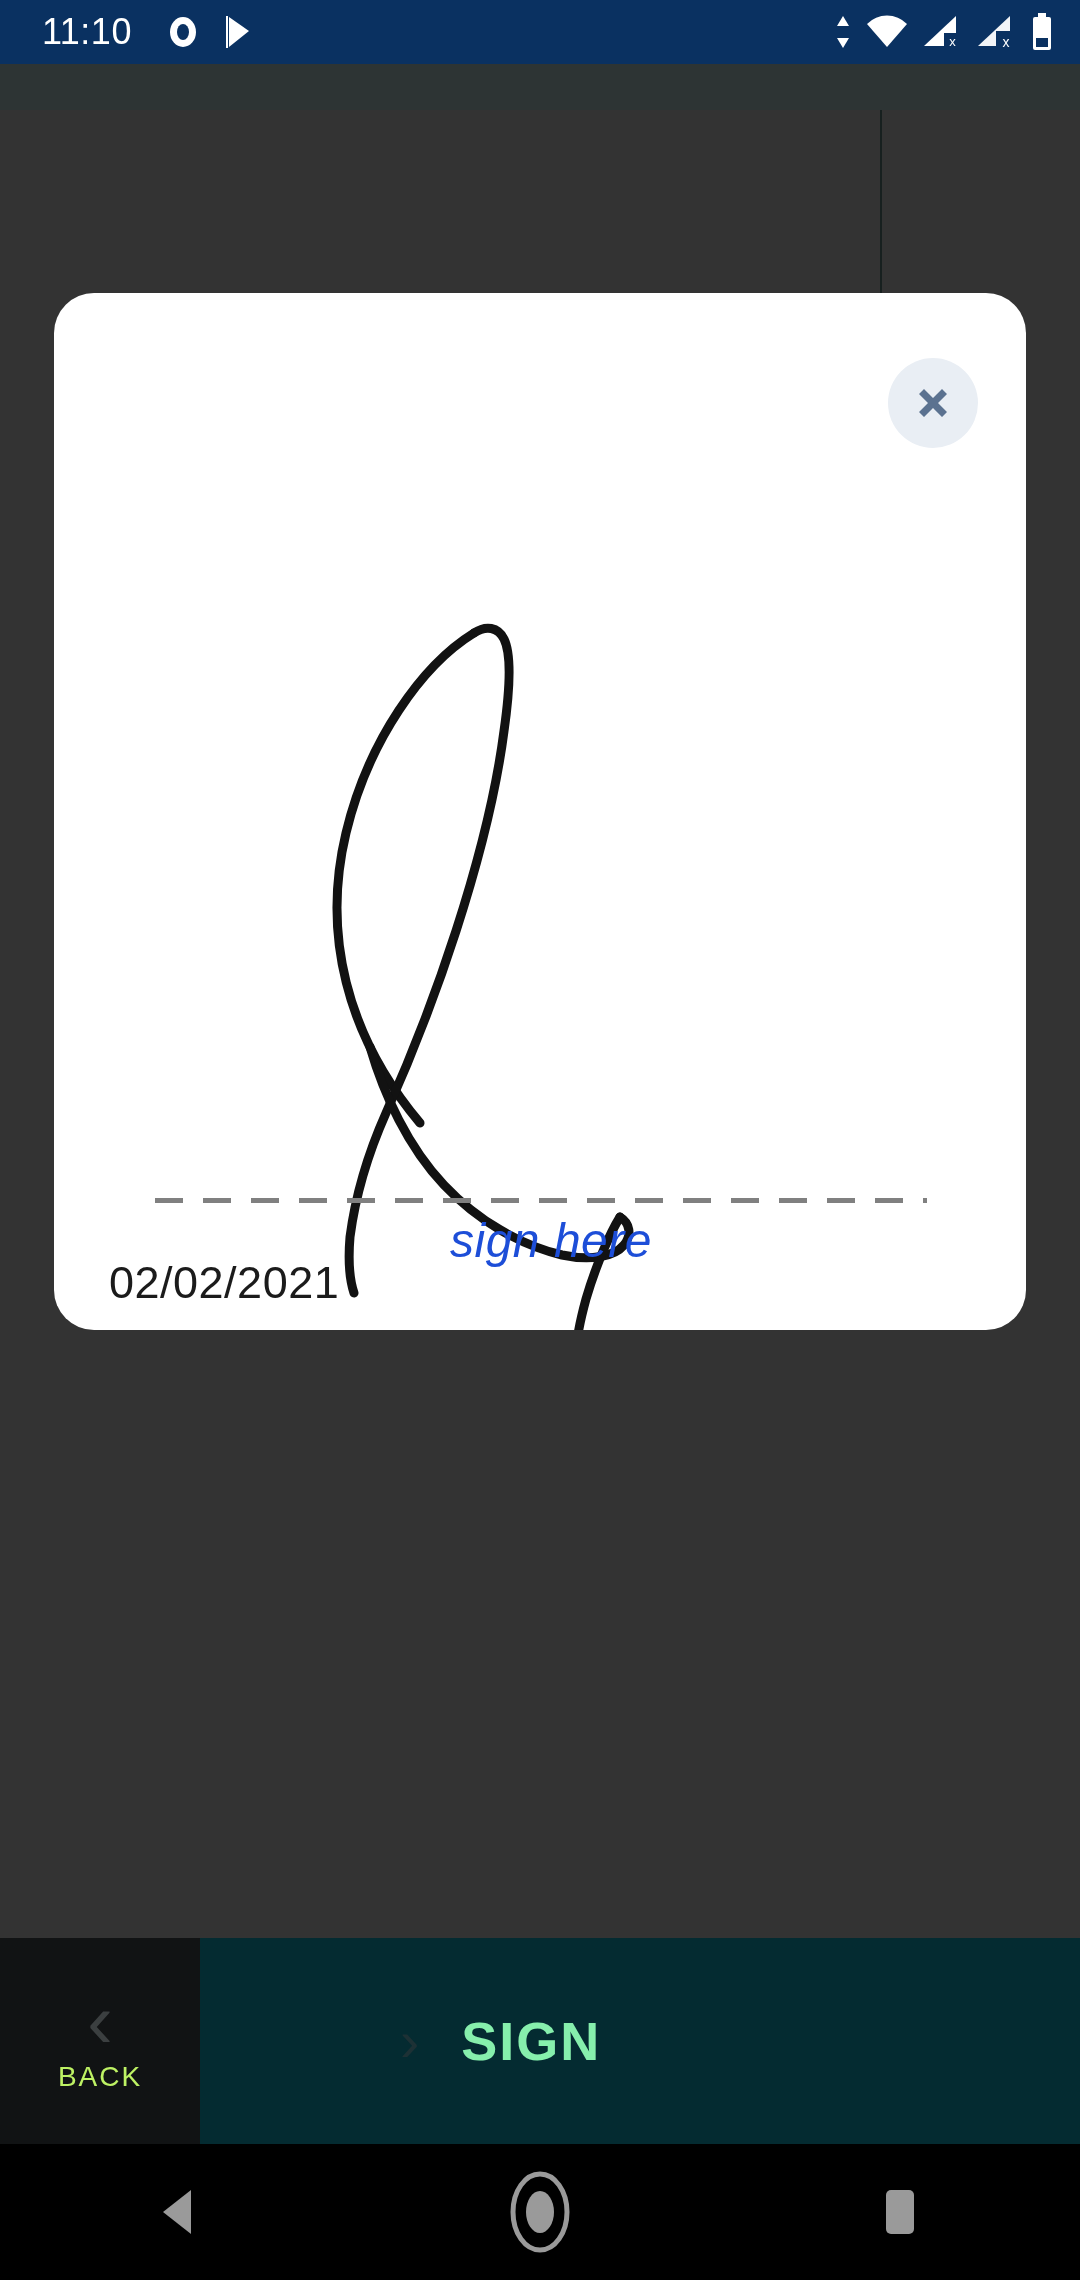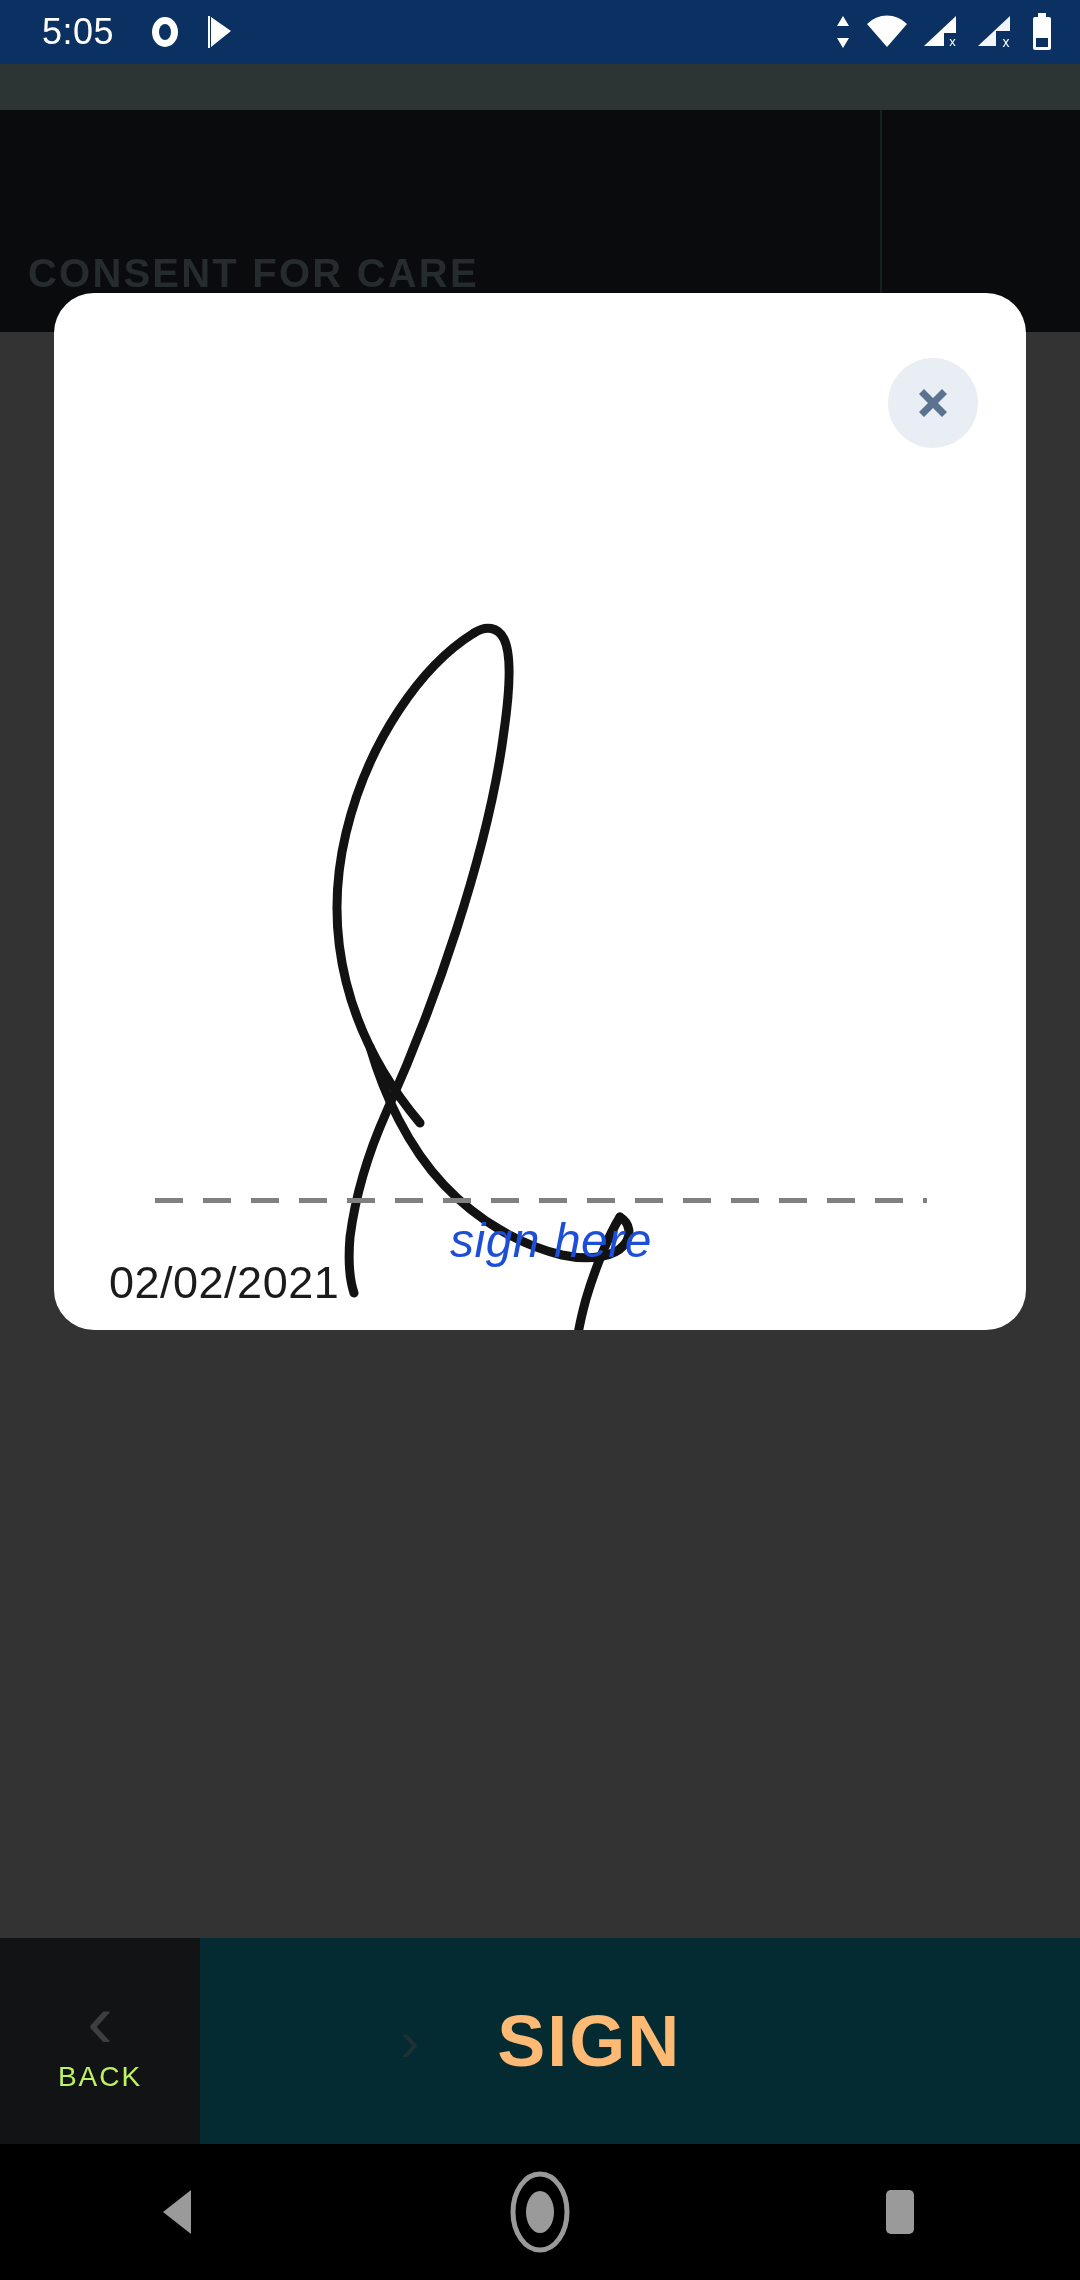--- a/index.html
+++ b/index.html
@@ -69,21 +69,21 @@
   }
   .bb-back-chev{ color:#3b3f40; font-size:78px; line-height:.8; font-weight:300; }
   .bb-back-label{ color:#bef264; font-size:28px; letter-spacing:2px; font-weight:400; }
   .bb-sign{
     flex:1; height:100%;
     background:#042b31;
     display:flex; align-items:center; justify-content:flex-start;
     padding-left:200px; gap:42px;
   }
   .bb-sign-chev{ color:#1d3135; font-size:58px; line-height:.8; font-weight:400; }
-  .bb-sign-label{ color:#fdba74; font-size:72px; font-weight:700; letter-spacing:2px;margin-left:36px; }
+  .bb-sign-label{ color:#86efac; font-size:54px; font-weight:700; letter-spacing:2px; }
 
   
   .nav-bar{
     position:absolute; left:0; top:2144px; width:1080px; height:136px;
     background:#000000;
     display:flex; align-items:center; justify-content:space-around;
   }
   .nav-btn{ width:160px; height:136px; display:flex; align-items:center; justify-content:center; }
 
   
@@ -125,21 +125,21 @@
   .btn-row{
     position:absolute; left:0; top:1140px; width:972px;
   }
 </style>
 </head>
 <body>
 
 <div id="screen">
 
   <div class="status-bar">
-    <span class="status-time">5:05</span>
+    <span class="status-time">11:10</span>
 
     <div class="status-left-icons">
       <svg class="si" width="34" height="34" viewBox="0 0 34 34">
         <ellipse cx="17" cy="17" rx="13" ry="15" fill="#ffffff"></ellipse>
         <ellipse cx="17" cy="17" rx="6" ry="8" fill="#0a3161"></ellipse>
       </svg>
       <svg class="si" width="34" height="36" viewBox="0 0 34 36">
         <path d="M4 2 L4 34 L6 34 L6 2 Z" fill="#ffffff"></path>
         <path d="M7 3 L27 17 L7 33 Z" fill="#ffffff"></path>
       </svg>
@@ -168,23 +168,20 @@
       <svg class="si" width="24" height="38" viewBox="0 0 24 38">
         <rect x="8" y="0" width="8" height="4" fill="#ffffff"></rect>
         <rect x="3" y="4" width="18" height="33" rx="2" fill="#ffffff"></rect>
         <rect x="6" y="25" width="12" height="9" fill="#0a3161"></rect>
       </svg>
     </div>
   </div>
 
   <div class="bg-topband"></div>
 
-  <div class="bg-header">
-    <span class="bg-header-title">CONSENT FOR CARE</span>
-  </div>
   <div class="bg-header-divider"></div>
   <span class="bg-header-help">HELP</span>
 
   <div class="bg-bottombar">
     <div class="bb-back">
       <span class="bb-back-chev">‹</span>
       <span class="bb-back-label">BACK</span>
     </div>
     <div class="bb-sign">
       <span class="bb-sign-chev">›</span>

